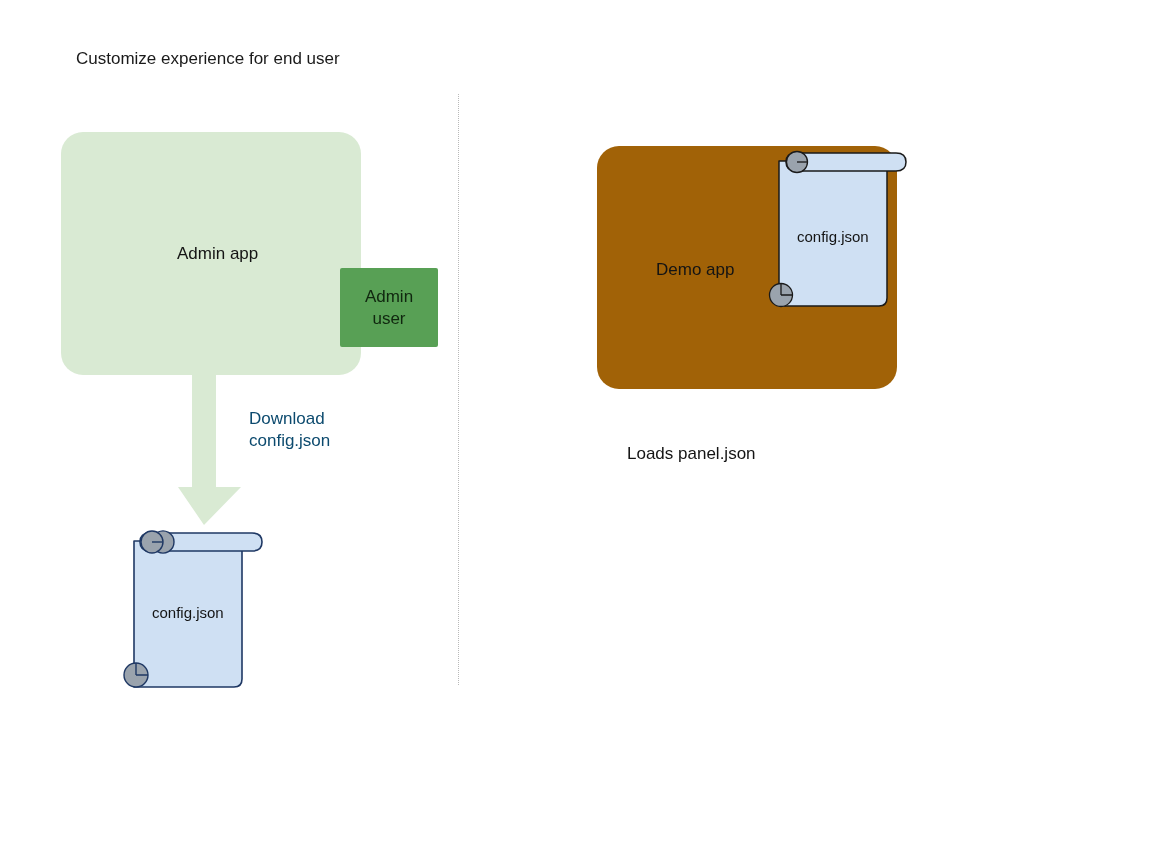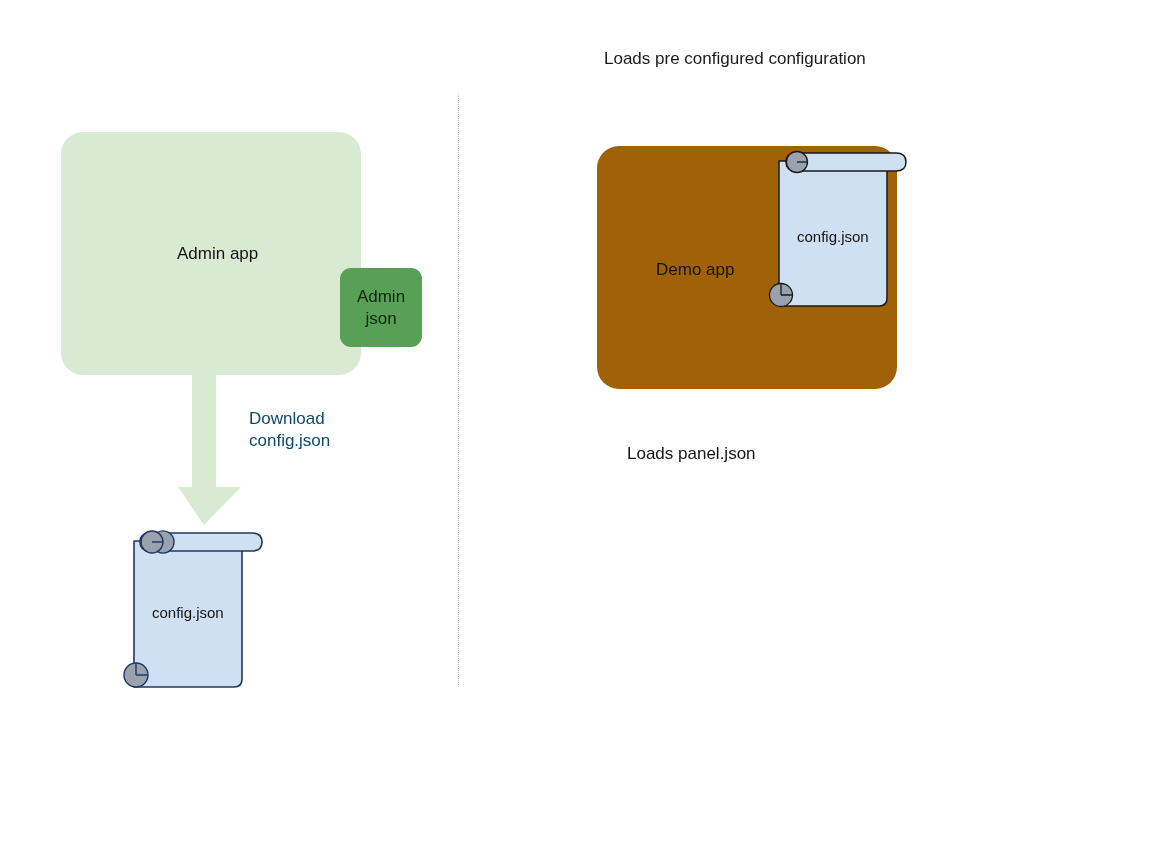--- a/index.html
+++ b/index.html
@@ -65,24 +65,24 @@
     color: #141414;
     white-space: nowrap;
   }
   #admin-app-label { left: 105px; top: 111px; margin-left: 11px; }
   #demo-app-label  { left: 59px;  top: 113px; }
 
   
   #admin-panel-badge {
     left: 279px;
     top: 136px;
-    width: 82px;
+    width: 98px;
     height: 79px;
     background: #58a055;
-    border-radius: 11px;
+    border-radius: 2px;
     display: flex;
     align-items: center;
     justify-content: center;
     text-align: center;
     font-size: 17px;
     line-height: 22px;
     color: #10270f;
   }
   #admin-panel-badge span { display: block; }
 
@@ -128,33 +128,33 @@
     white-space: nowrap;
   }
   #scroll-left-label  { left: 34px; top: 78px; }
   #scroll-right-label { left: 29px; top: 77px; }
 </style>
 </head>
 <body>
 
 <div class="canvas">
 
-
-  <div class="abs heading" id="heading-right">Loads pre configured configuration</div>
+  <div class="abs heading" id="heading-left">Customize experience for end user</div>
+
 
   <div class="abs" id="divider"></div>
 
   <div class="abs app-box" id="admin-app-box">
 
     <div class="app-label" id="admin-app-label">Admin app</div>
 
     <div class="abs" id="admin-panel-badge">
       <div>
         <span>Admin</span>
-        <span>json</span>
+        <span>user</span>
       </div>
     </div>
   </div>
 
   <div class="abs" id="download-arrow">
     <svg width="80" height="160" viewBox="0 0 80 160">
       <path d="M 22 0 L 46 0 L 46 117 L 71 117 L 34 155 L 8 117 L 22 117 Z" fill="#d9ead3"></path>
     </svg>
   </div>
 

